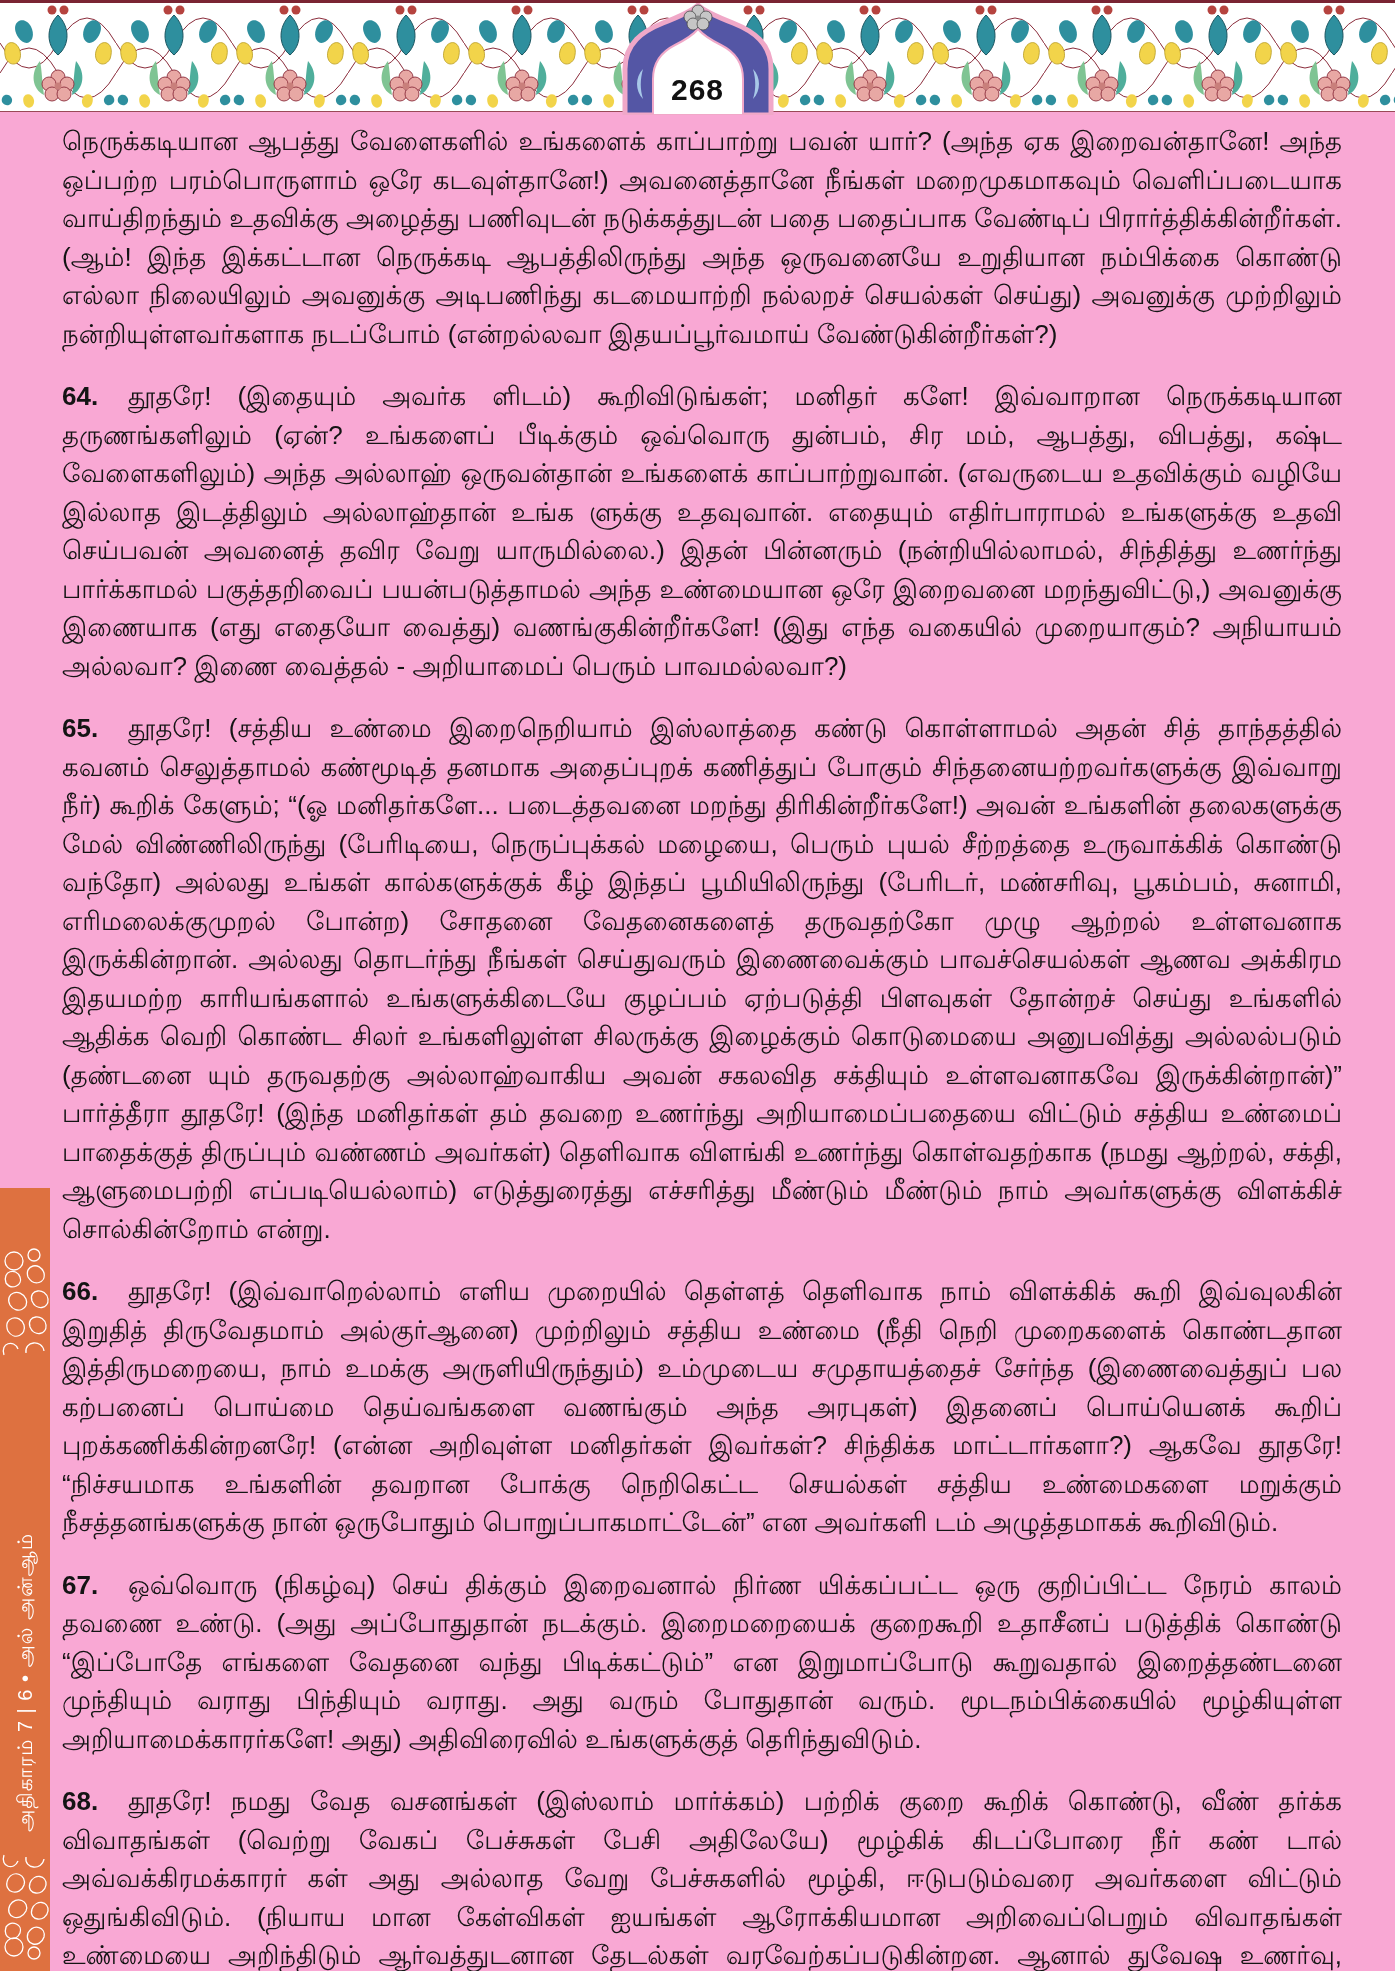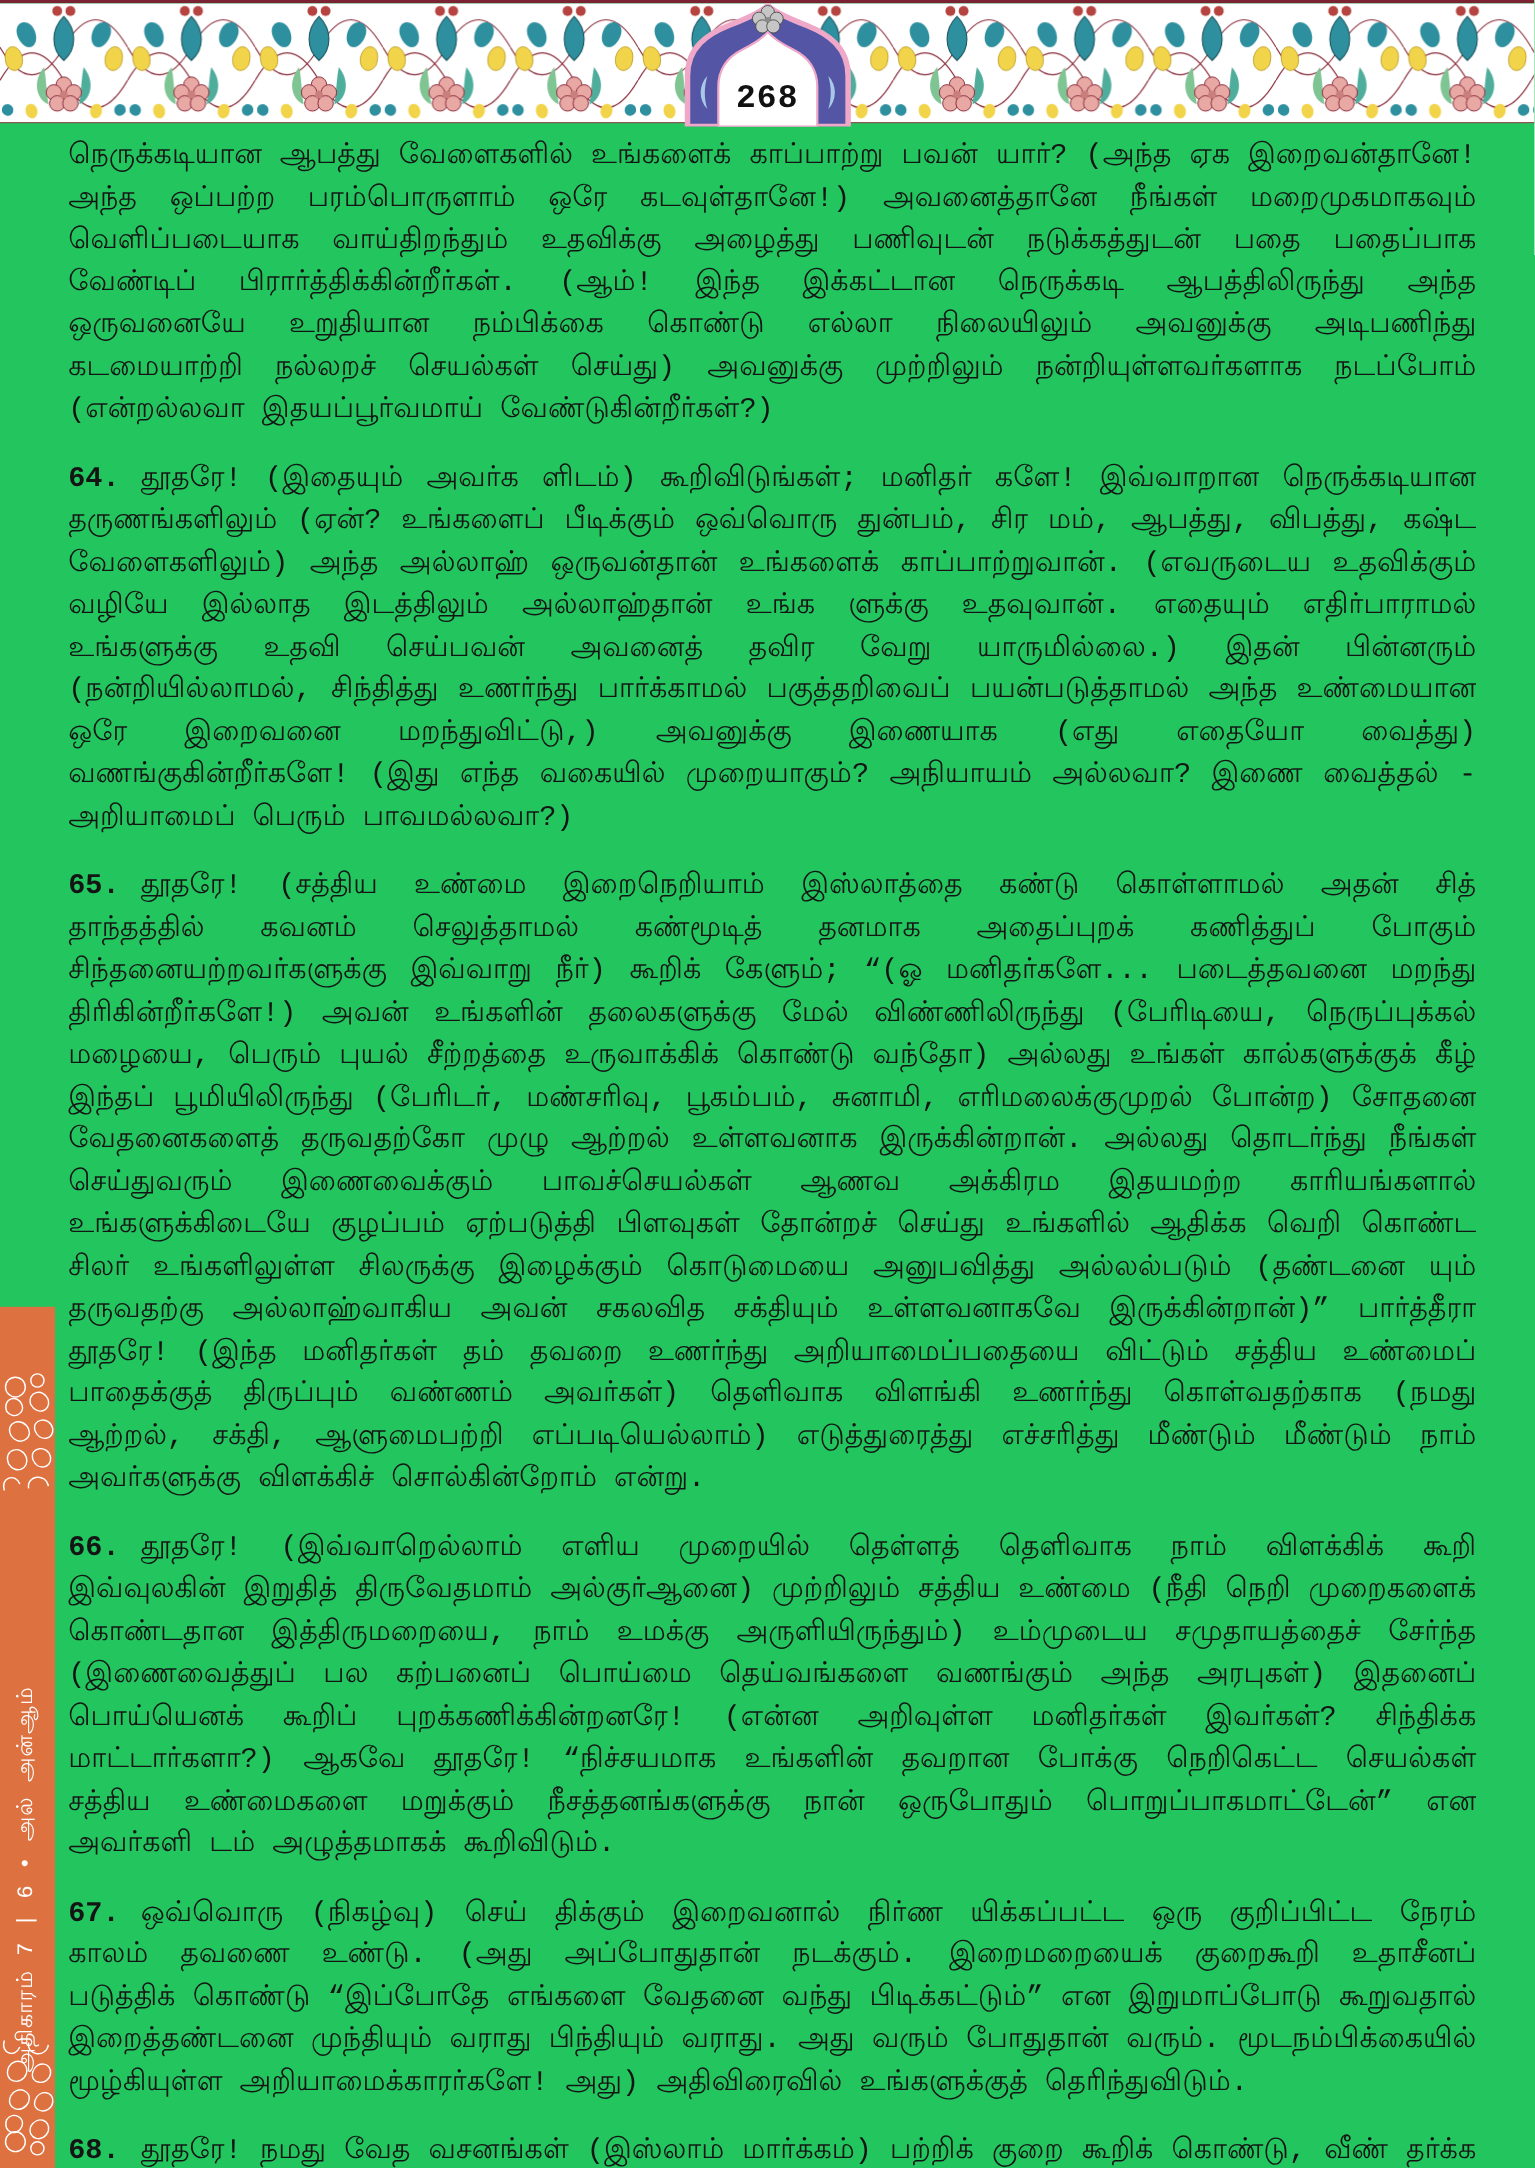--- a/index.html
+++ b/index.html
@@ -1,21 +1,21 @@
 <!DOCTYPE html>
 <html><head>
 <meta charset="utf-8">
 <style>
   html,body{margin:0;padding:0;background:#ffffff;}
   .page{
     position:relative;
     width:1395px;height:1971px;
-    background:#22c55e;
+    background:#f9a8d4;
     overflow:hidden;
-    font-family:Liberation Mono, monospace;
+    font-family:Liberation Sans, sans-serif;
     color:#111111;
   }
   
   .top-border{
     position:absolute;top:0;left:0;width:1395px;height:112px;
     border-top:3px solid #7A2433;
     border-bottom:1px solid #9a4a57;
     box-sizing:border-box;
   }
   .top-border svg{display:block;}

